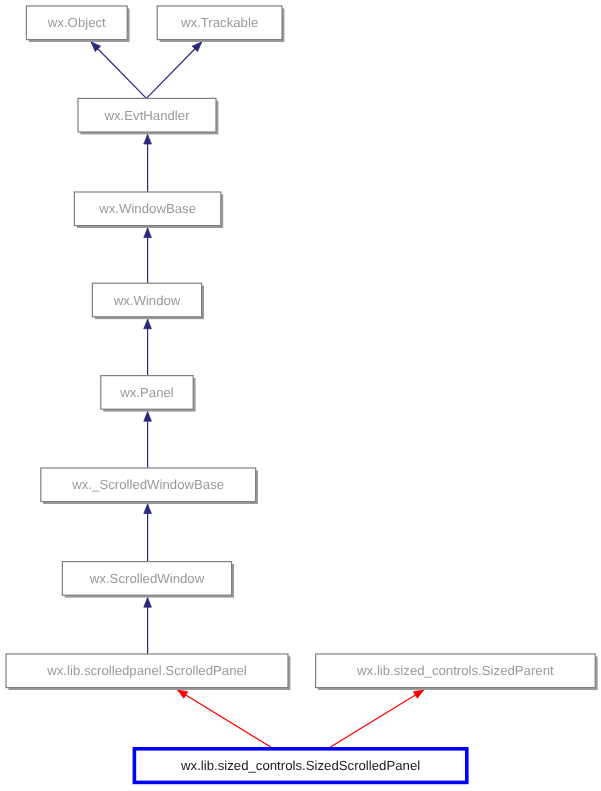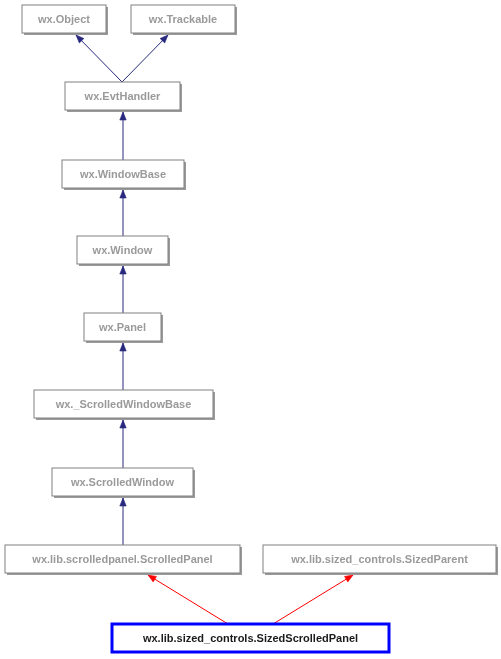--- a/index.html
+++ b/index.html
@@ -10,21 +10,20 @@
   body {
     width: 501px;
     height: 659px;
     overflow: hidden;
     font-family: "Liberation Sans", sans-serif;
   }
   #diagram-root {
     position: relative;
     width: 501px;
     height: 659px;
-    font-weight: bold;
   }
   svg#inheritance-graph {
     display: block;
     width: 501px;
     height: 659px;
   }
   .node-box {
     fill: #ffffff;
     stroke: #808080;
     stroke-width: 1;

